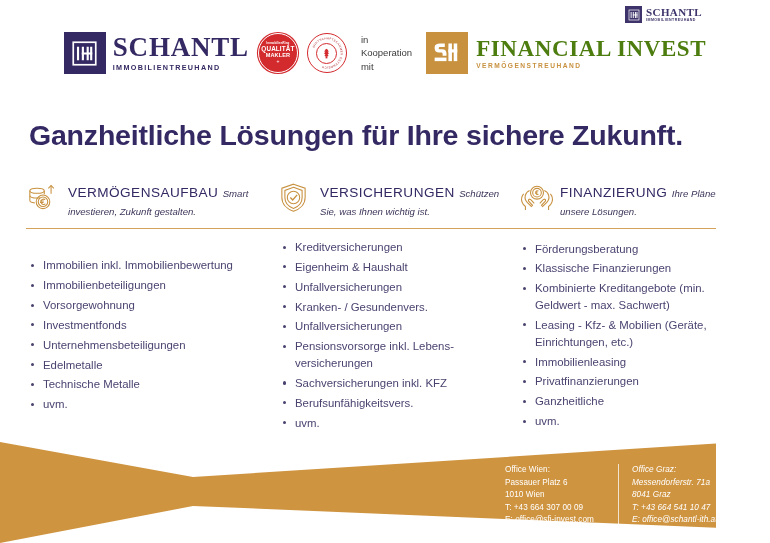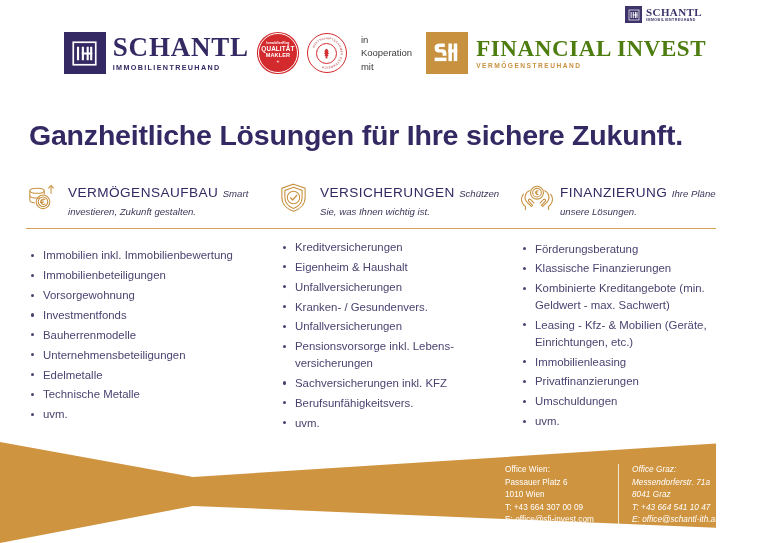--- a/index.html
+++ b/index.html
@@ -469,21 +469,20 @@
 
   <div class="divider"></div>
 
   <div class="lists">
     <div class="col col-1">
       <ul class="bullets">
         <li>Immobilien inkl. Immobilienbewertung</li>
         <li>Immobilienbeteiligungen</li>
         <li>Vorsorgewohnung</li>
         <li>Investmentfonds</li>
-        <li>Bauherrenmodelle</li>
         <li>Unternehmensbeteiligungen</li>
         <li>Edelmetalle</li>
         <li>Technische Metalle</li>
         <li>uvm.</li>
       </ul>
     </div>
     <div class="col col-2">
       <ul class="bullets">
         <li>Kreditversicherungen</li>
         <li>Eigenheim &amp; Haushalt</li>
@@ -497,21 +496,21 @@
       </ul>
     </div>
     <div class="col col-3">
       <ul class="bullets">
         <li>Förderungsberatung</li>
         <li>Klassische Finanzierungen</li>
         <li>Kombinierte Kreditangebote (min. Geldwert - max. Sachwert)</li>
         <li>Leasing - Kfz- &amp; Mobilien (Geräte, Einrichtungen, etc.)</li>
         <li>Immobilienleasing</li>
         <li>Privatfinanzierungen</li>
-        <li>Umschuldungen</li>
+        <li>Ganzheitliche</li>
         <li>uvm.</li>
       </ul>
     </div>
   </div>
 
   <svg class="ribbon" viewBox="0 0 770 123" preserveAspectRatio="none">
     <polygon points="0,22 193,57 770,20 770,110 193,86 0,123" fill="#cf9440"></polygon>
   </svg>
 
   <div class="footer-contacts">

